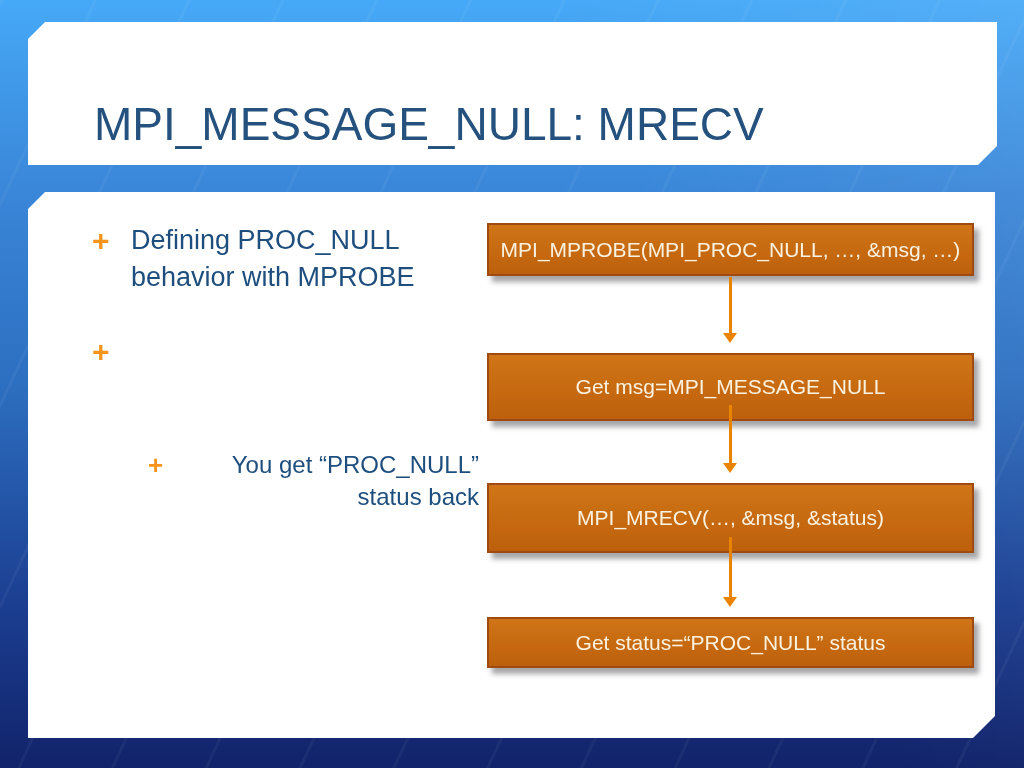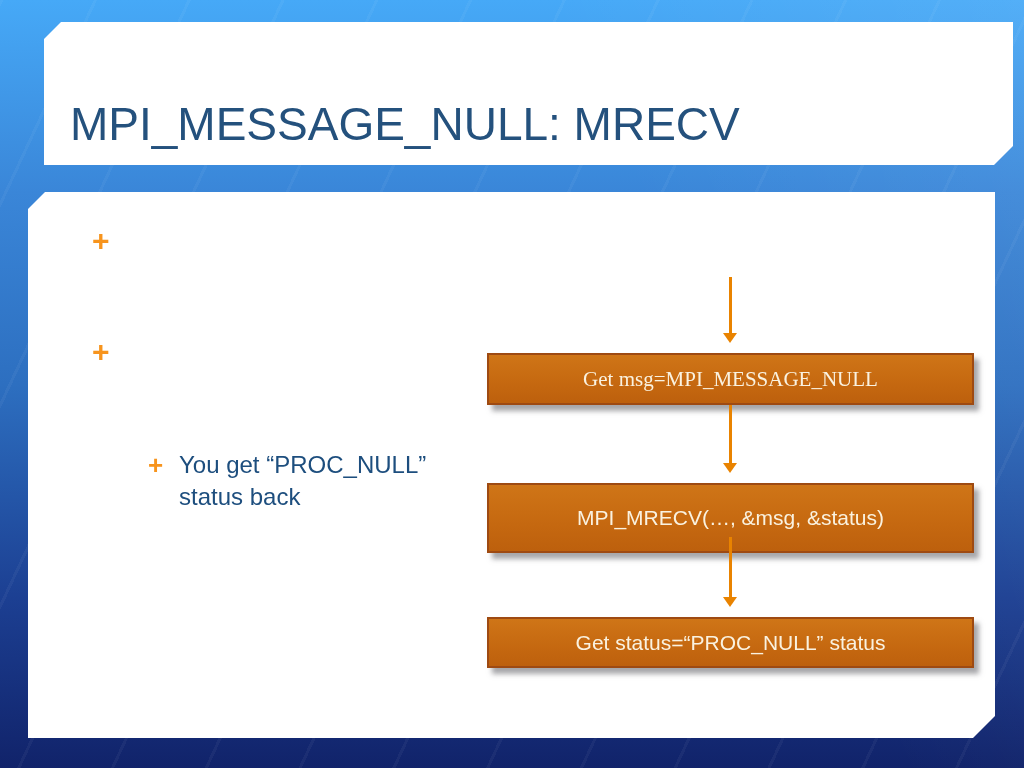--- a/index.html
+++ b/index.html
@@ -23,22 +23,21 @@
   
   .title-bar {
     position: absolute;
     left: 28px; top: 22px;
     width: 969px; height: 143px;
     background: #ffffff;
     clip-path: polygon(17px 0, 100% 0, 100% calc(100% - 19px), calc(100% - 19px) 100%, 0 100%, 0 17px);
     filter: drop-shadow(3px 5px 3px rgba(8, 22, 62, 0.55));
     display: flex;
     align-items: flex-end;
-    padding: 0 0 14px 26px;
-    margin-left: 16px;
+    padding: 0 0 14px 66px;
   }
   .title-text {
     font-size: 46px;
     font-weight: 300;
     letter-spacing: 0px;
     color: #24517d;
     white-space: nowrap;
   }
 
   
@@ -54,21 +53,21 @@
   
   .bullet { position: absolute; display: flex; align-items: flex-start; }
   .bullet .marker {
     color: #f7941d;
     font-weight: 700;
     flex: 0 0 auto;
   }
   .bullet.lvl1 .marker { width: 39px; font-size: 30px; line-height: 37px; }
   .bullet.lvl1 .btext  { width: 335px; font-size: 27px; line-height: 37px; color: #1d4e7e; }
   .bullet.lvl2 .marker { width: 31px; font-size: 26px; line-height: 32px; }
-  .bullet.lvl2 .btext  { width: 300px; font-size: 24px; line-height: 32px; color: #1d4e7e; }
+  .bullet.lvl2 .btext  { width: 300px; font-size: 24px; line-height: 32px; color: #1d4e7e; text-align: right; }
   .b1  { left: 64px;  top: 30px;  }
   .b2  { left: 64px;  top: 141px; }
   .b2s { left: 120px; top: 257px; }
 
   
   .flow-box {
     position: absolute;
     left: 459px;
     width: 487px;
     background: linear-gradient(180deg, #cf7517 0%, #c56810 60%, #bd600d 100%);
@@ -77,21 +76,21 @@
     display: flex;
     align-items: center;
     justify-content: center;
   }
   .flow-box .flabel {
     font-size: 21px;
     color: #faf2e0;
     white-space: nowrap;
   }
   .fb1 { top: 31px;  height: 53px; }
-  .fb2 { top: 161px; height: 52px; font-family: Liberation Serif, serif; }
+  .fb2 { top: 161px; height: 68px; }
   .fb3 { top: 291px; height: 70px; }
   .fb4 { top: 425px; height: 51px; }
 
   .flow-arrow {
     position: absolute;
     left: 701px;
     width: 3px;
     background: #e98300;
   }
   .flow-arrow::after {
@@ -114,31 +113,35 @@
 <div class="slide">
 
   <div class="title-bar">
     <h1 class="title-text">MPI_MESSAGE_NULL: MRECV</h1>
   </div>
 
   <div class="content-panel">
 
     <div class="bullet lvl1 b1">
       <span class="marker">+</span>
+      <span class="btext">Defining PROC_NULL behavior with MPROBE</span>
     </div>
 
     <div class="bullet lvl1 b2">
       <span class="marker">+</span>
     </div>
 
     <div class="bullet lvl2 b2s">
       <span class="marker">+</span>
       <span class="btext">You get “PROC_NULL” status back</span>
     </div>
 
+    <div class="flow-box fb1">
+      <span class="flabel">MPI_MPROBE(MPI_PROC_NULL, …, &amp;msg, …)</span>
+    </div>
     <div class="flow-arrow fa1"></div>
 
     <div class="flow-box fb2">
       <span class="flabel">Get msg=MPI_MESSAGE_NULL</span>
     </div>
     <div class="flow-arrow fa2"></div>
 
     <div class="flow-box fb3">
       <span class="flabel">MPI_MRECV(…, &amp;msg, &amp;status)</span>
     </div>

